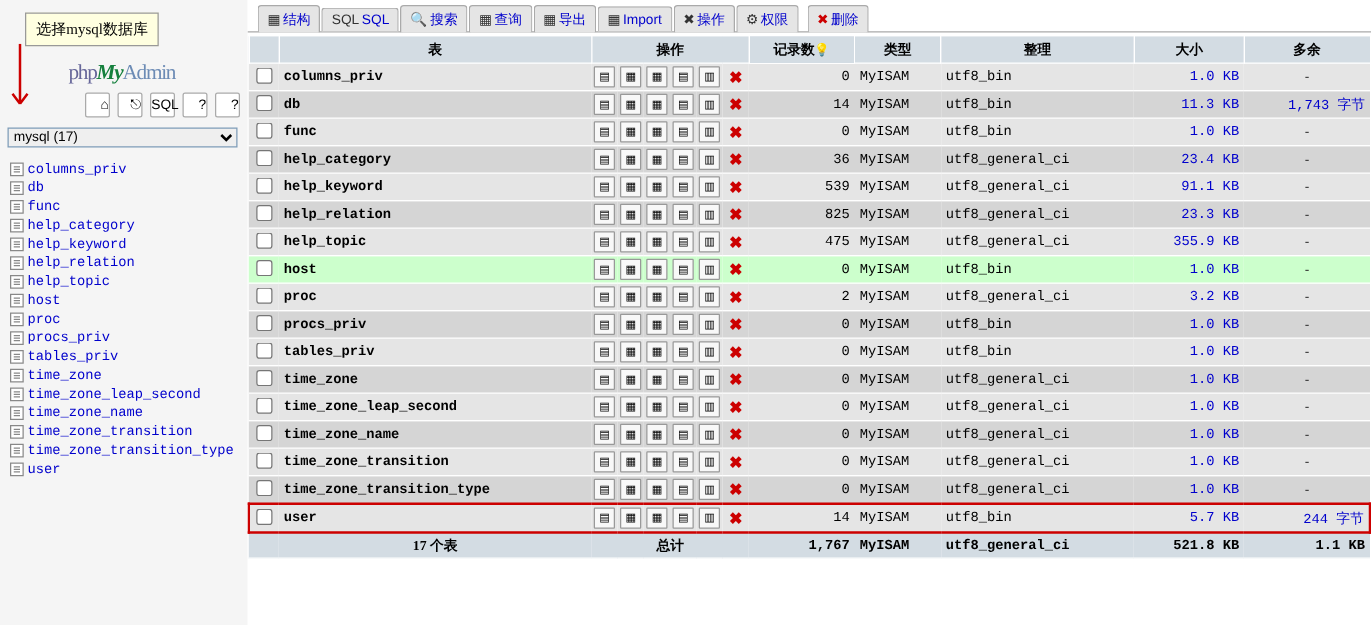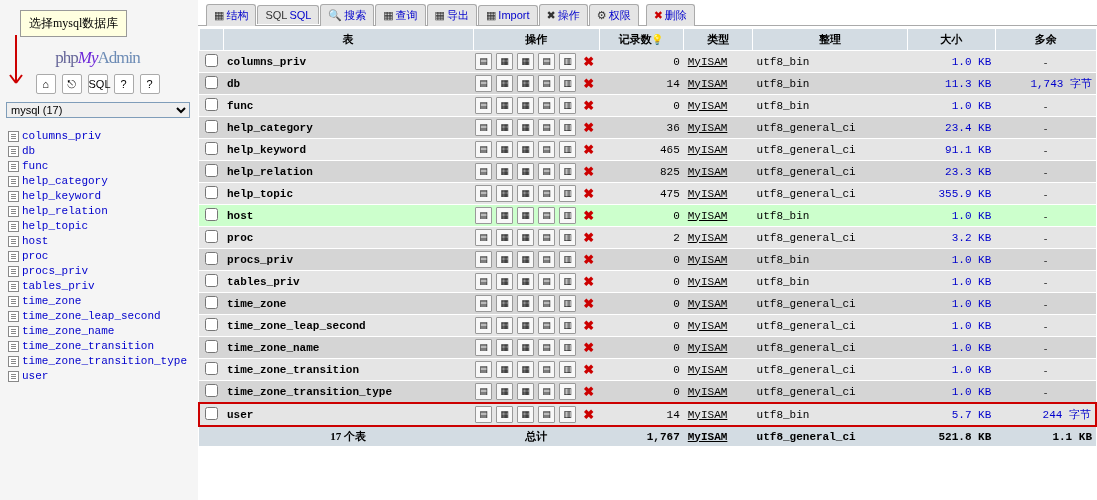--- a/index.html
+++ b/index.html
@@ -6,24 +6,24 @@
 body { font-family: Verdana, Arial, sans-serif; font-size: 11px; background: #f5f5f5; color: #000; width: 1097px; height: 500px; overflow: hidden; position: relative; }
 a { color: #0000cc; text-decoration: none; }
 
 .callout { position: absolute; left: 20px; top: 10px; background: #ffffe0; border: 1px solid #999; padding: 4px 8px; font-size: 12px; font-family: SimSun, serif; z-index: 10; }
 .arrow { position: absolute; left: 6px; top: 35px; width: 20px; height: 60px; z-index: 9; }
 .arrow svg { width: 100%; height: 100%; }
 
 .left-panel { position: absolute; left: 0; top: 0; width: 195px; height: 500px; background: #f5f5f5; }
 .logo { text-align: center; margin-top: 48px; font-family: Verdana; font-size: 17px; letter-spacing: -1px; }
 .logo .php { color: #666699; font-weight: normal; }
-.logo .my { color: #6d28d9; font-weight: normal; font-style: italic; }
+.logo .my { color: #15803d; font-weight: bold; font-style: italic; }
 .logo .admin { color: #6c8bb5; font-weight: normal; }
 
-.nav-icons { text-align: center; margin: 6px 0; }
+.nav-icons { text-align: right; margin: 6px 0; }
 .nav-icons span { display: inline-block; width: 20px; height: 20px; border: 1px solid #aaa; background: #fff; margin: 0 3px; line-height: 18px; font-size: 11px; cursor: pointer; border-radius: 2px; }
 
 .db-label { border-top: 1px solid #ccc; border-bottom: 1px solid #ccc; text-align: center; padding: 2px 0; font-size: 12px; font-family: SimSun, serif; margin: 4px 4px 2px 4px; color: #333; }
 .db-select { width: 184px; margin: 2px 0 6px 6px; font-size: 11px; border: 1px solid #7f9db9; }
 
 .table-list { margin: 4px 8px; }
 .table-list div { font-size: 11px; line-height: 14px; white-space: nowrap; }
 .table-list .ticon { display: inline-block; width: 11px; height: 11px; border: 1px solid #888; background: #fff; margin-right: 3px; vertical-align: middle; position: relative; }
 .table-list .ticon::before { content: ""; position: absolute; left: 2px; top: 2px; right: 2px; height: 1px; background: #888; box-shadow: 0 2px 0 #888, 0 4px 0 #888; }
 .table-list a { color: #0000cc; font-family: "Courier New", monospace; font-size: 11px; }
@@ -46,21 +46,21 @@
 
 .chk { width: 22px; text-align: center; }
 .chk-col { width: 24px; text-align: center; }
 .tname { font-family: "Courier New", monospace; font-weight: bold; color: #000; }
 .ops { white-space: nowrap; width: 150px; }
 .ops span { display: inline-block; width: 17px; height: 17px; border: 1px solid #999; background: #f8f8f8; margin: 0 1px; vertical-align: middle; line-height: 15px; text-align: center; font-size: 9px; cursor: pointer; border-radius: 1px; }
 .ops .red { color: #cc0000; border-color: transparent; background: transparent; font-size: 13px; font-weight: bold; }
 .num { text-align: right; font-family: "Courier New", monospace; padding-right: 8px; }
 .rec-hdr { position: relative; }
 .bulb { color: #cc9900; font-size: 10px; }
-.type { font-family: "Courier New", monospace; text-decoration: underline; }
+.type { font-family: "Courier New", monospace; }
 .coll { font-family: "Courier New", monospace; }
 .size { text-align: right; font-family: "Courier New", monospace; color: #0000cc; padding-right: 6px; }
 .extra { text-align: right; font-family: "Courier New", monospace; color: #0000cc; padding-right: 6px; }
 .dash { text-align: center; color: #333; }
 
 tr.total td { background: #d3dce3; font-weight: bold; font-family: "Courier New", monospace; }
 tr.total .lbl { text-align: center; font-family: SimSun, serif; }
 tr.total .size, tr.total .extra { color: #000; }
 
 .footer { padding: 4px 8px; font-family: SimSun, serif; font-size: 12px; }
@@ -185,21 +185,21 @@
         </tr>
         <tr class="odd">
           <td class="chk"><input type="checkbox" style=""></td>
           <td><span class="tname">help_keyword</span></td>
           <td class="ops" style="width:20px;padding:2px 1px"><span class="">▤</span></td>
           <td class="ops" style="width:20px;padding:2px 1px"><span class="">▦</span></td>
           <td class="ops" style="width:20px;padding:2px 1px"><span class="">▦</span></td>
           <td class="ops" style="width:20px;padding:2px 1px"><span class="">▤</span></td>
           <td class="ops" style="width:20px;padding:2px 1px"><span class="">▥</span></td>
           <td class="ops" style="width:20px;padding:2px 1px"><span class="red">✖</span></td>
-          <td class="num">465</td>
+          <td class="num">539</td>
           <td class="type">MyISAM</td>
           <td class="coll">utf8_general_ci</td>
           <td class="size">91.1 KB</td>
           <td class="dash">-</td>
         </tr>
         <tr class="even">
           <td class="chk"><input type="checkbox" style=""></td>
           <td><span class="tname">help_relation</span></td>
           <td class="ops" style="width:20px;padding:2px 1px"><span class="">▤</span></td>
           <td class="ops" style="width:20px;padding:2px 1px"><span class="">▦</span></td>

